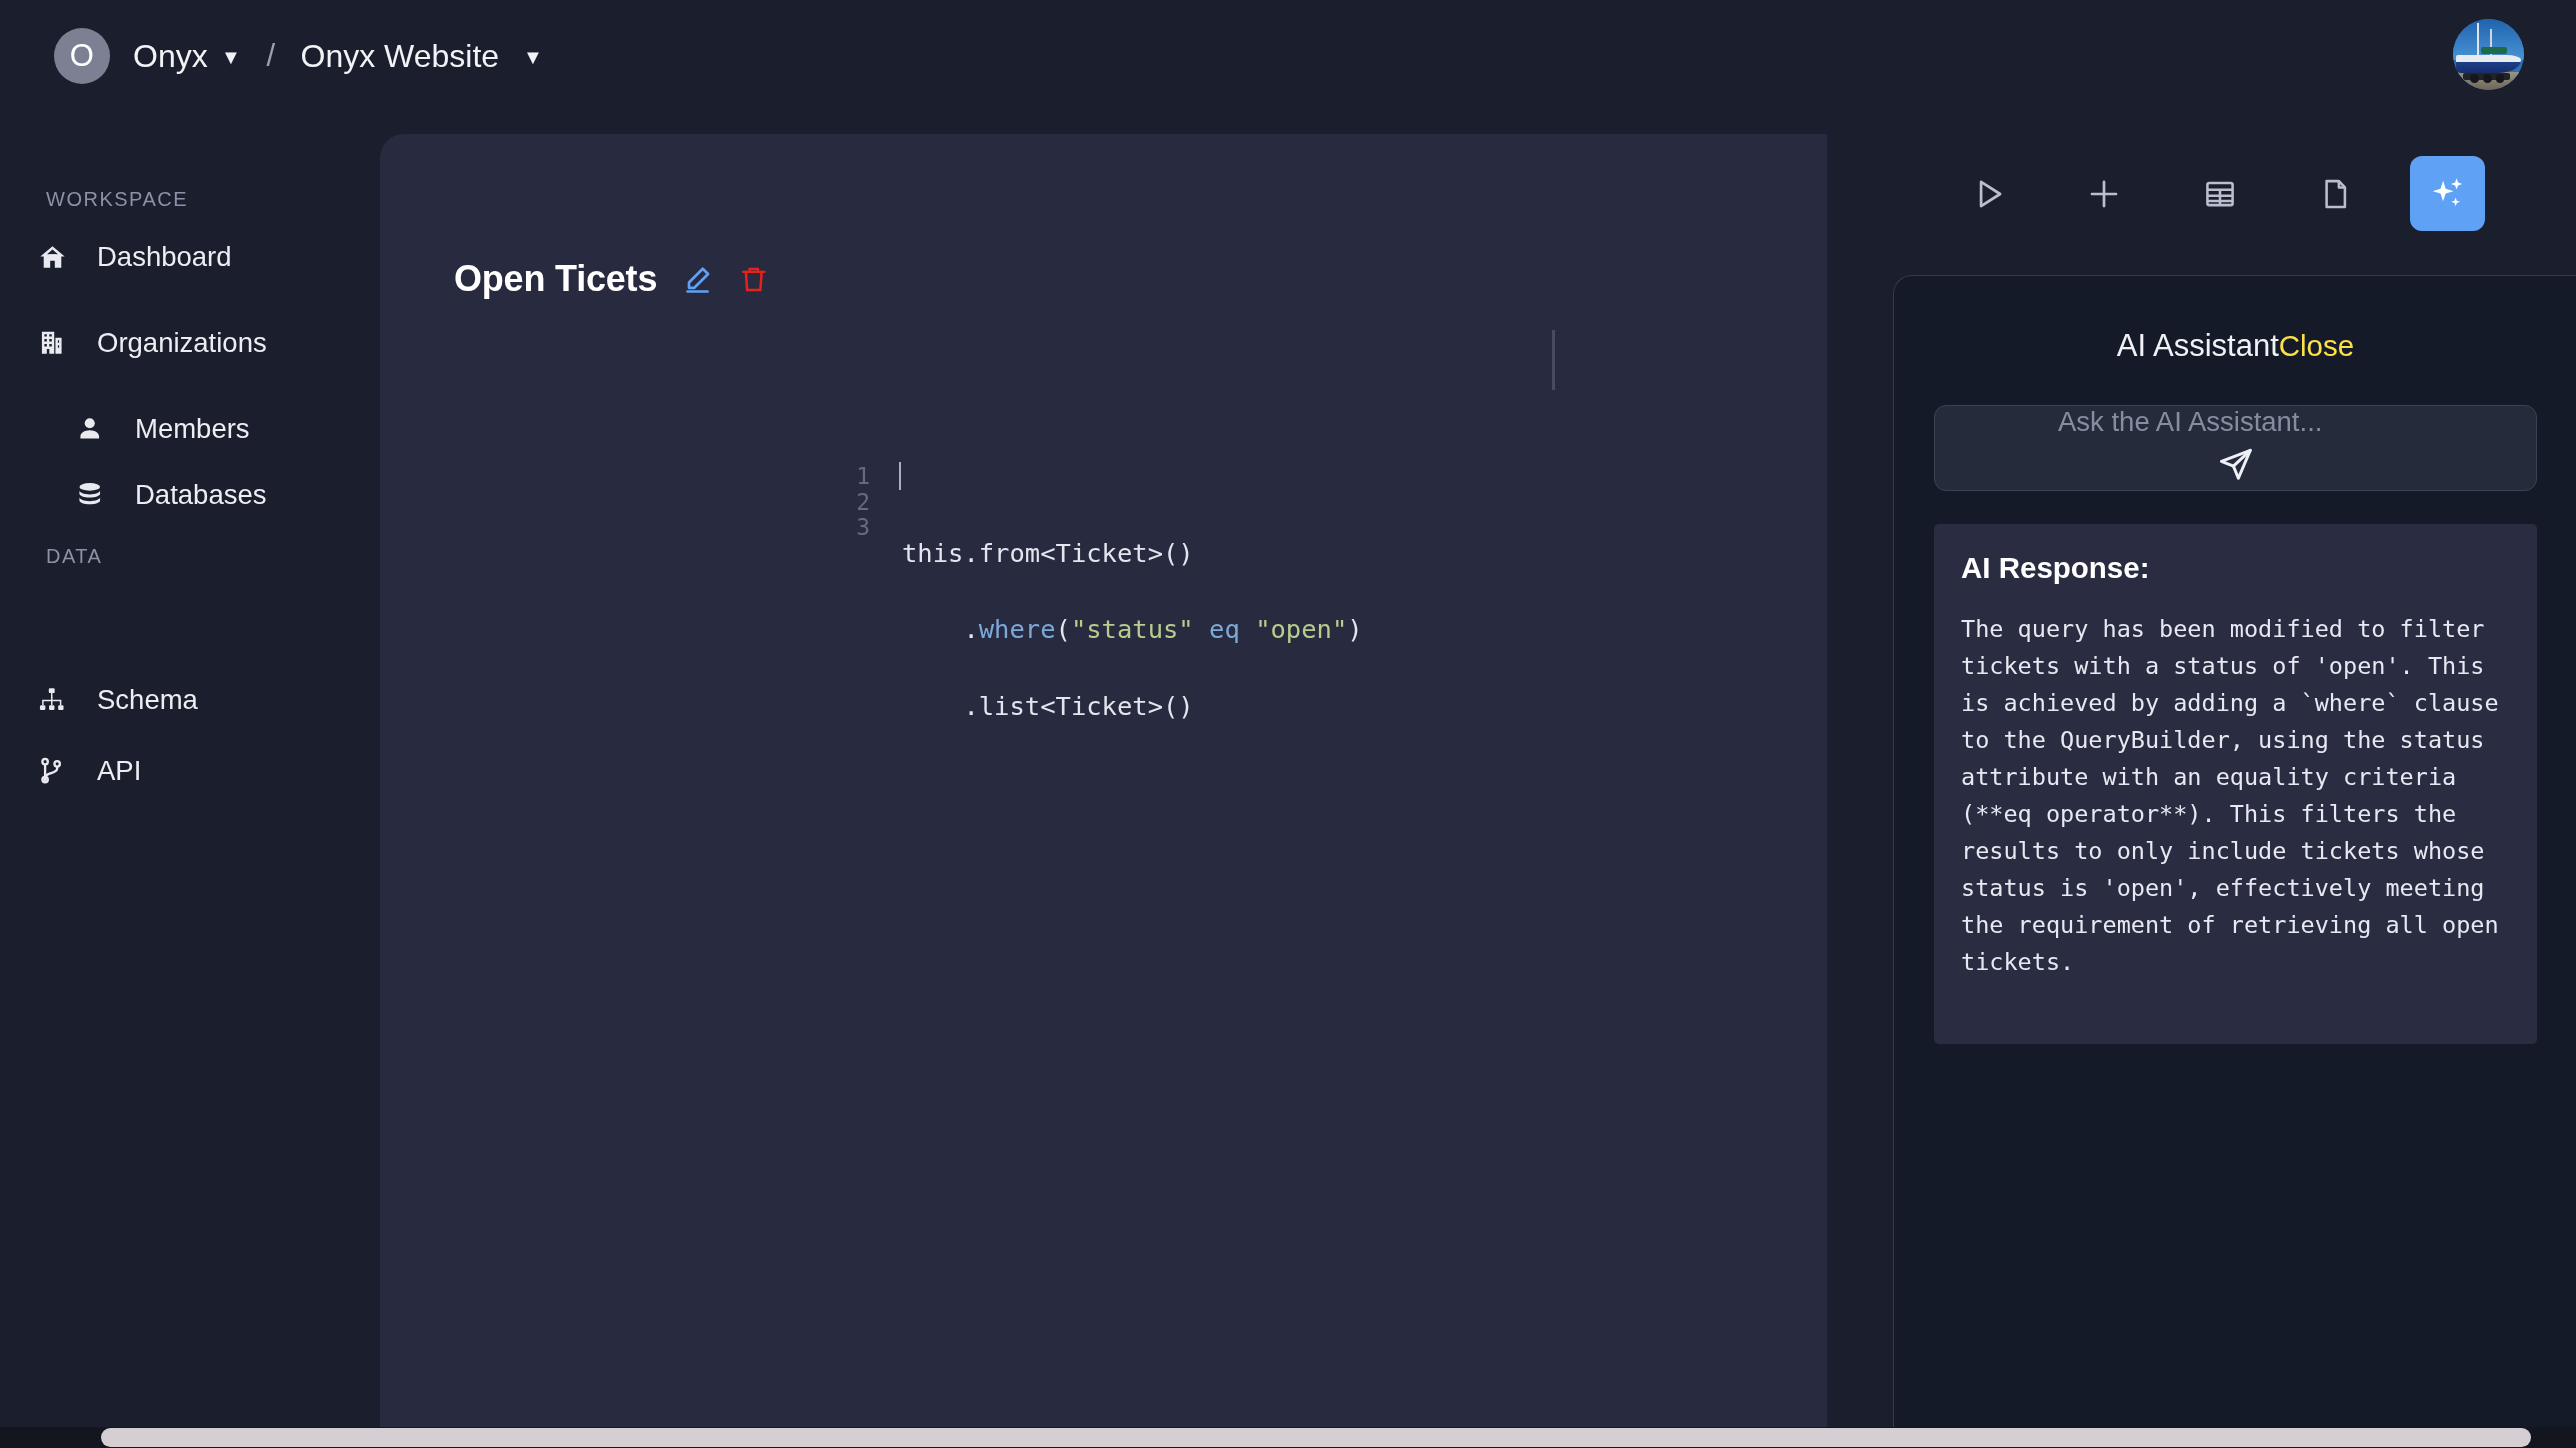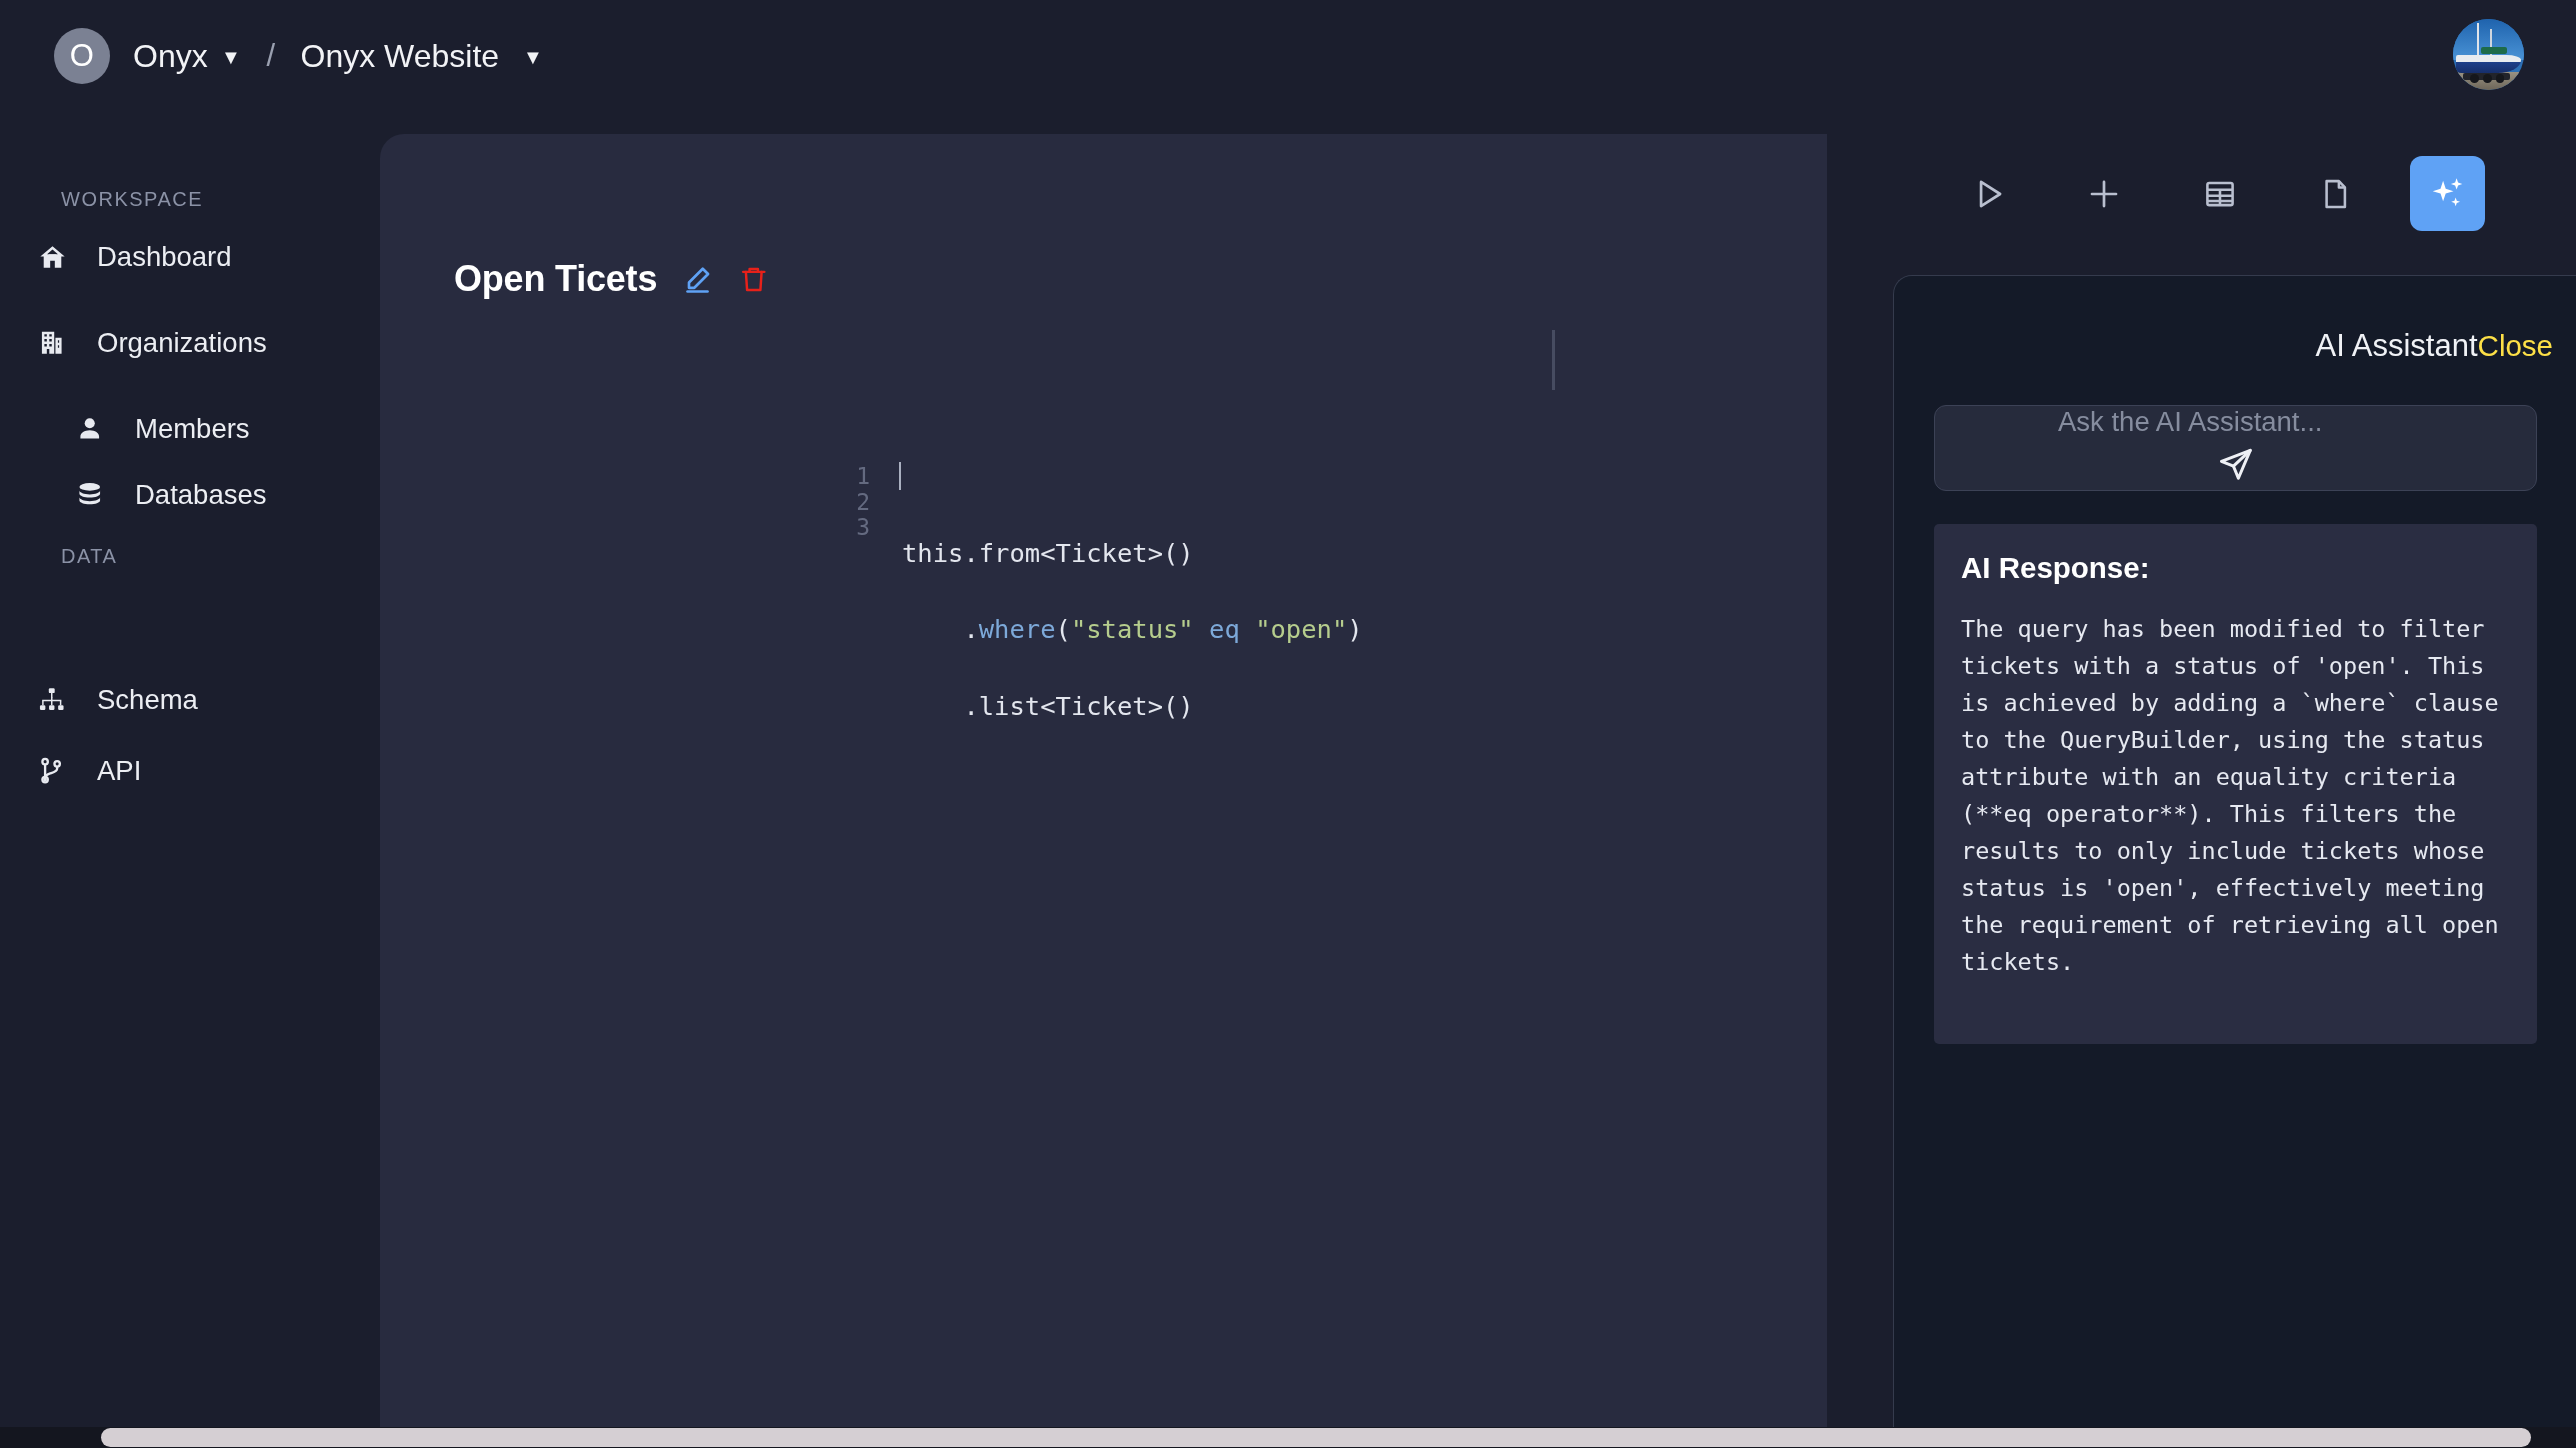--- a/index.html
+++ b/index.html
@@ -76,21 +76,20 @@
   }
   #user-avatar .wheel {
     position:absolute; bottom:10%; width:8.7px; height:8.7px;
     border-radius:50%; background:#15171c;
   }
 
   
   #sidebar {
     position:absolute; left:0; top:134px; width:380px; height:1314px;
     background:#1b1e2d;
-    padding-left:15px;
   }
   .side-head {
     color:#8b92a6; font-size:20px; letter-spacing:1.5px;
     font-weight:400; padding-left:46px;
   }
   #wk-head { position:absolute; top:54px; }
   #dt-head { position:absolute; top:411px; }
 
   .nav-item {
     position:absolute; left:0; width:380px; height:58px;
@@ -166,22 +165,22 @@
   
   #ai-panel {
     position:absolute; left:1893px; top:275px;
     width:683px; height:1173px;
     background:#141a28;
     border-radius:19px 0 0 0;
     border-top:1.3px solid #353b4d;
     border-left:1.3px solid #353b4d;
   }
   #ai-panel-header {
-    position:absolute; left:56px; top:52px; width:603px;
-    display:flex; align-items:baseline; justify-content:flex-end;
+    position:absolute; left:40px; top:52px; width:603px;
+    display:flex; align-items:baseline; justify-content:center;
   }
   #ai-panel-title { color:#f0f2f6; font-size:31px; font-weight:400; }
   #ai-close-button { color:#fde047; font-size:29.5px; font-weight:400; }
 
   #ai-input-wrap {
     position:absolute; left:40px; top:129px;
     width:603px; height:86px;
     background:#262b3c; border:1.3px solid #3c4256;
     border-radius:12px;
     display:flex; align-items:center;flex-direction:column;

